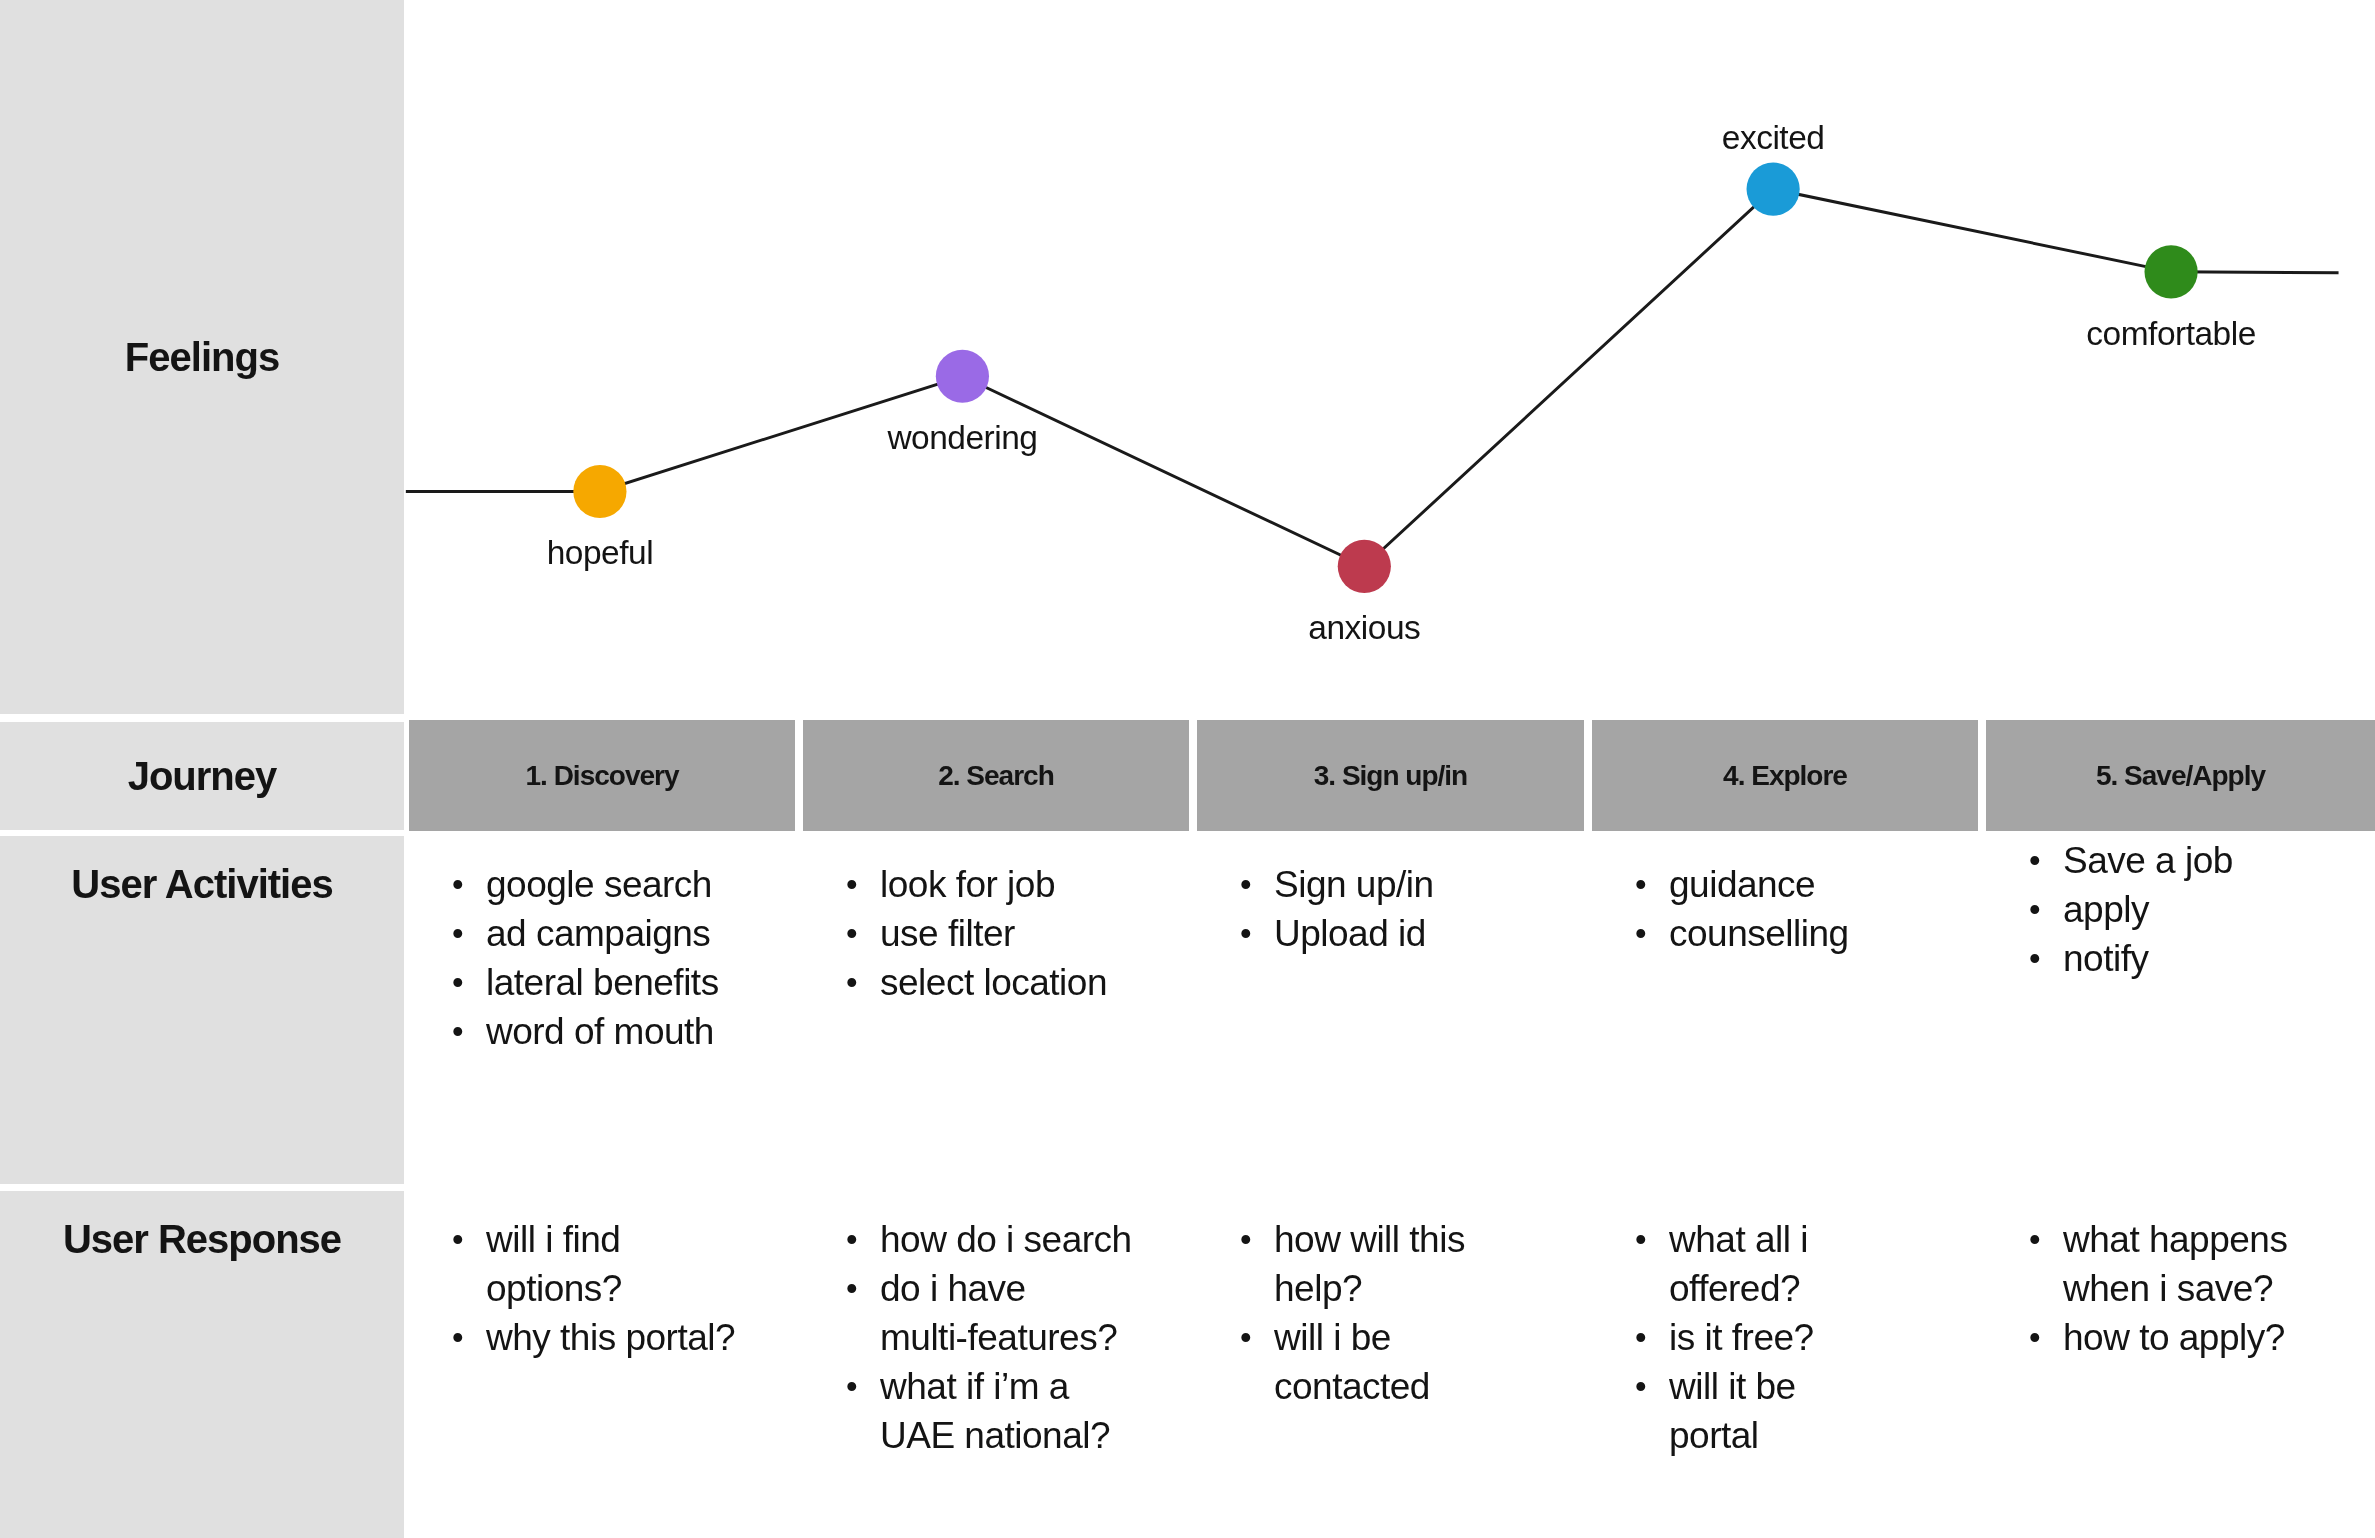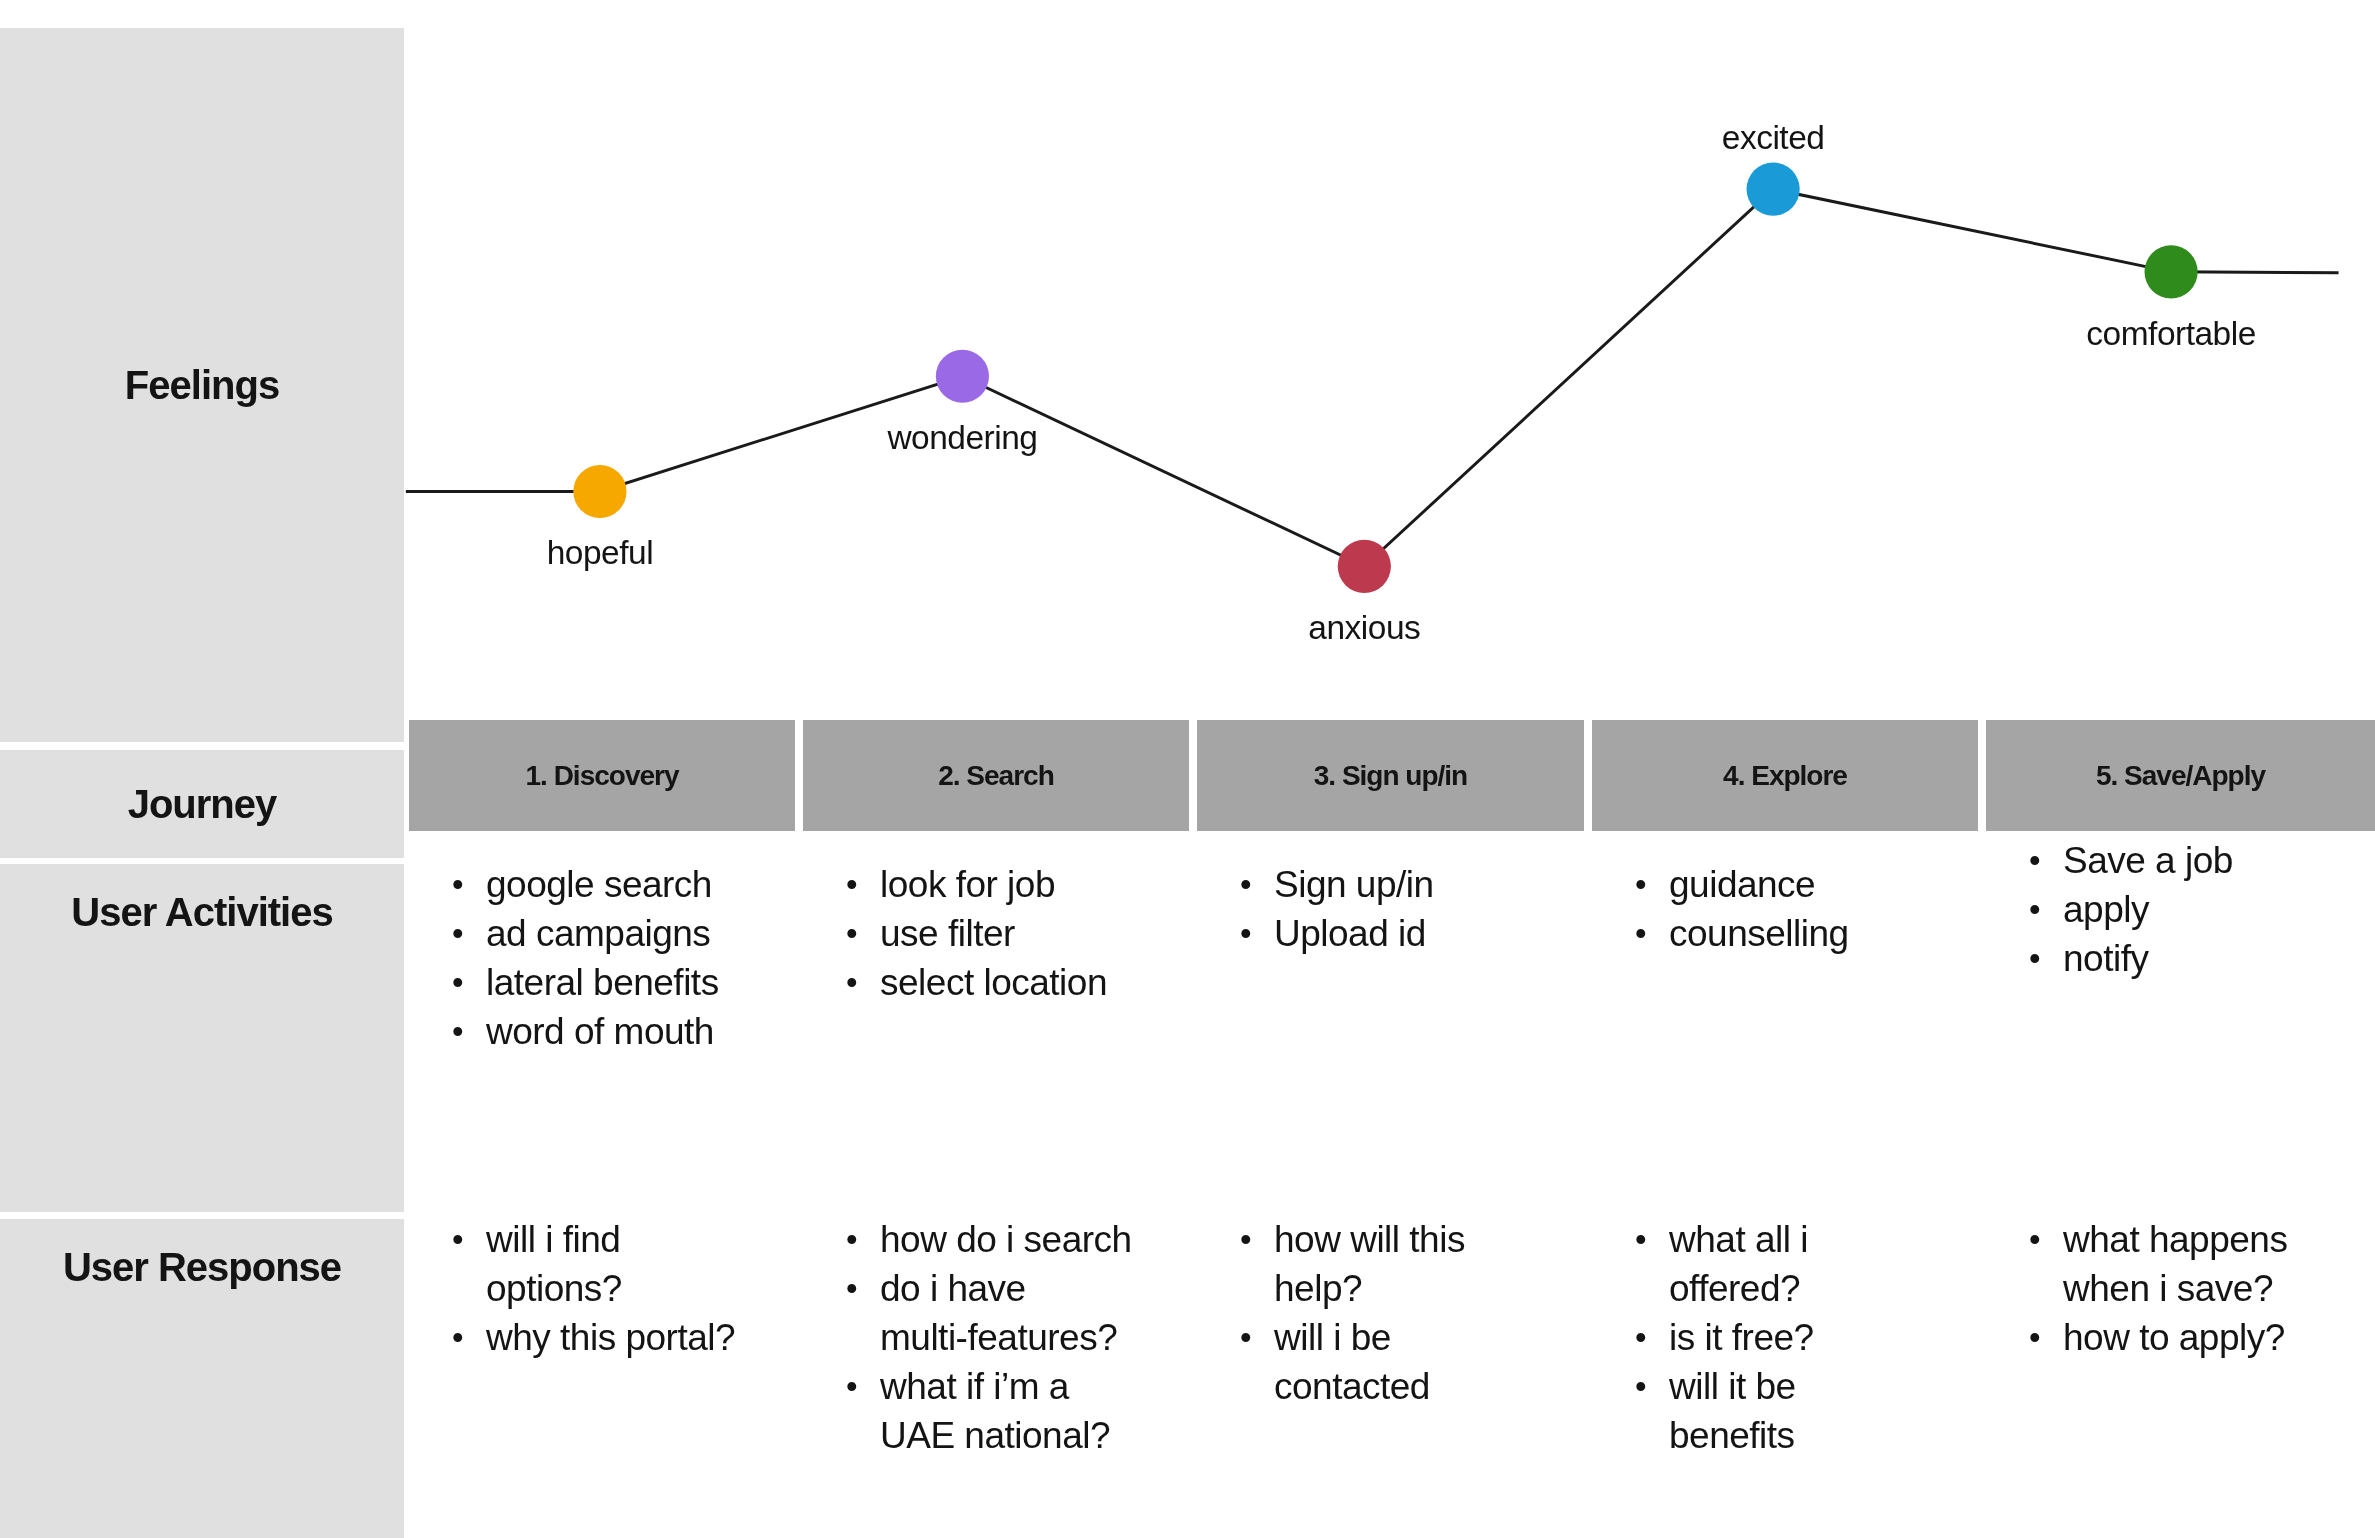--- a/index.html
+++ b/index.html
@@ -3,21 +3,21 @@
 <meta charset="utf-8">
 <style>
   html,body{margin:0;padding:0;background:#ffffff;}
   body{font-family:"Liberation Sans", sans-serif; color:#141414;}
   #canvas{position:relative;width:2375px;height:1539px;background:#ffffff;overflow:hidden;}
 
   
   .side-cell{
     position:absolute;left:0;width:404px;
     background:var(--sidebar-bg,#e0e0e0);
-    display:flex;justify-content:center;align-items:center;margin-top:28px;
+    display:flex;justify-content:center;align-items:center;
   }
   .side-label{
     font-weight:bold;font-size:40px;letter-spacing:-1px;line-height:49px;
     text-align:center;
   }
   .side-cell.top-aligned{align-items:flex-start;}
   .side-cell.top-aligned .side-label{padding-top:23.6px;}
 
   
   #feelings-chart{position:absolute;left:0;top:0;width:2375px;height:719px;}
@@ -150,21 +150,21 @@
         <li>will i be
 contacted</li>
       </ul>
   </div>
   <div class="cell-list c4" style="top:1191px;height:348px;">
     <ul>
         <li>what all i
 offered?</li>
         <li>is it free?</li>
         <li>will it be
-benefits</li>
+portal</li>
       </ul>
   </div>
   <div class="cell-list c5" style="top:1191px;height:348px;">
     <ul>
         <li>what happens
 when i save?</li>
         <li>how to apply?</li>
       </ul>
   </div>
 

